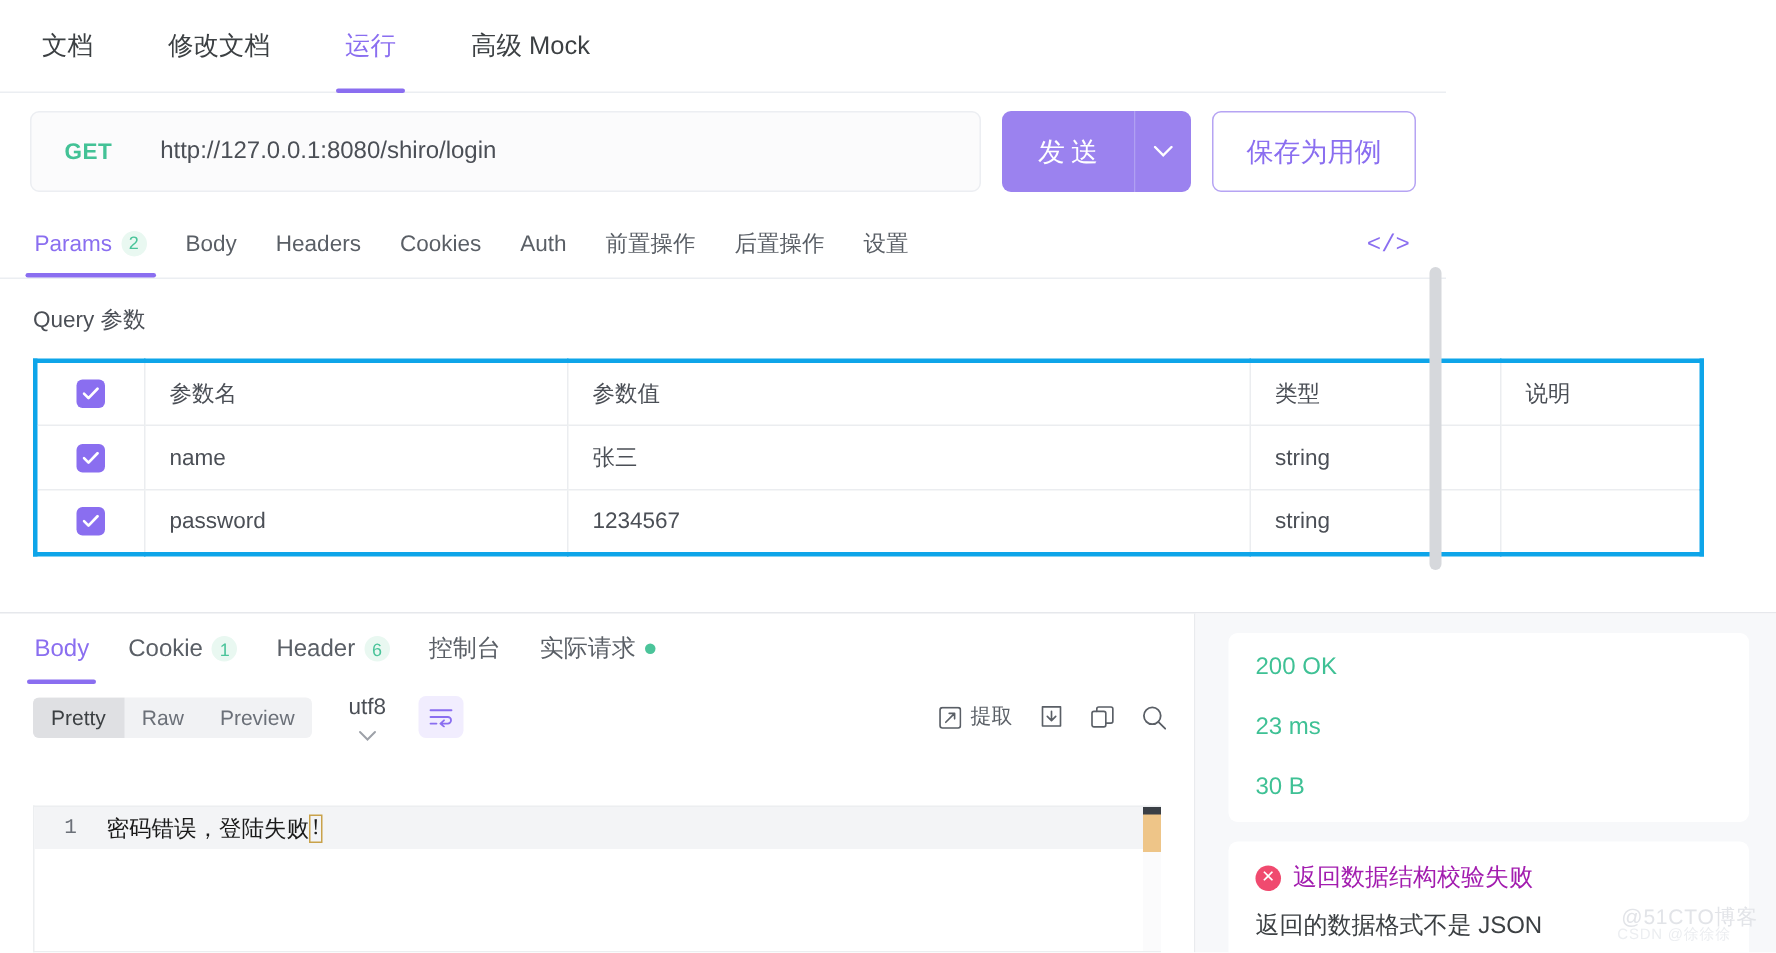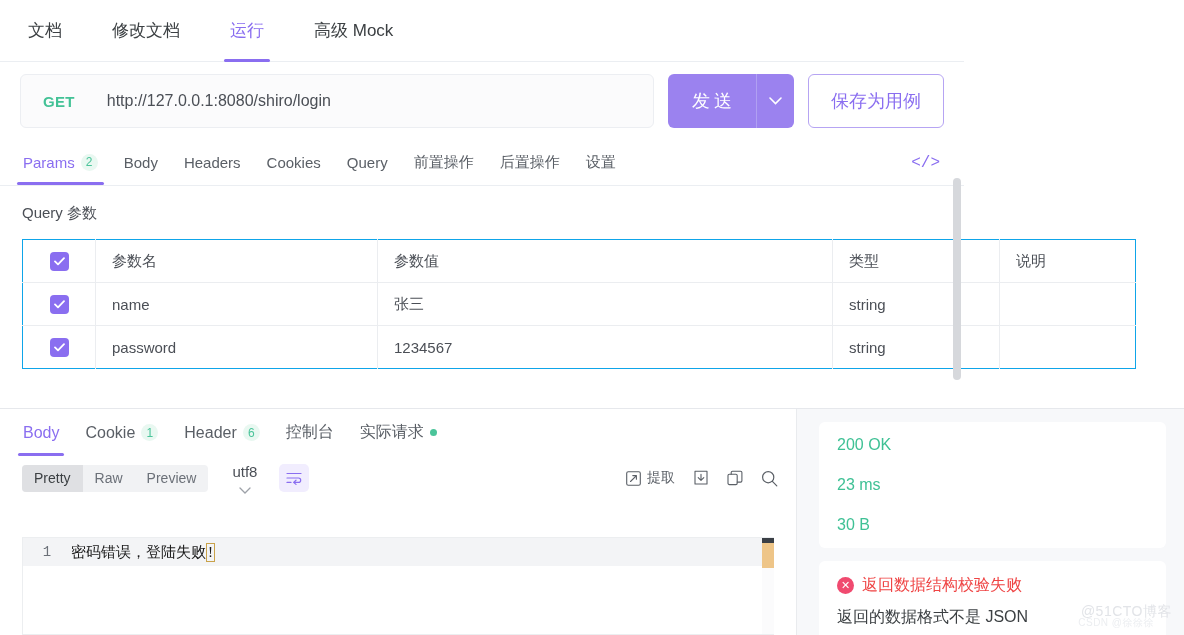--- a/index.html
+++ b/index.html
@@ -97,21 +97,21 @@
     font-size: 12px; line-height: 1;
   }
   .code-icon {
     margin-left: auto; color: #8a6ef0; font-size: 16px;
     cursor: pointer; padding: 4px 10px; font-family: "Liberation Mono", monospace;
   }
 
   
   .params-area { padding: 18px 22px 0 22px; position: relative; }
   .params-title { font-size: 15px; color: #4b4f56; margin-bottom: 16px; }
-  .tbl { width: 1114px; border: 1px solid #0ea5e9; border-radius: 4px; border-collapse: collapse; table-layout: fixed; }
+  .tbl { width: 1114px; border: 3px solid #0ea5e9; border-radius: 4px; border-collapse: collapse; table-layout: fixed; }
   .tbl td {
     border-right: 1px solid #ebedf0; border-bottom: 1px solid #ebedf0;
     height: 43px; padding: 0 16px; font-size: 15px; color: #4b4f56;
     vertical-align: middle; overflow: hidden; white-space: nowrap;
   }
   .tbl tr:last-child td { border-bottom: none; }
   .tbl td:last-child { border-right: none; }
   .col-chk { width: 73px; text-align: center; padding: 0; }
   .col-name { width: 282px; }
   .col-value { width: 455px; }
@@ -235,21 +235,21 @@
     margin: 13px 18px 0 22px; background: #fff; border-radius: 6px;
     padding: 14px 18px;
   }
   .stat { display: flex; gap: 22px; color: #3fc195; font-size: 16px; flex-direction: column; }
   .err-head { display: flex; align-items: center; gap: 8px; }
   .err-x {
     width: 17px; height: 17px; border-radius: 50%; background: #f04a6f;
     color: #fff; font-size: 11px; line-height: 17px; text-align: center;
     flex: none; font-weight: bold;
   }
-  .err-title { font-size: 16px; color: #ef4444; }
+  .err-title { font-size: 16px; color: #a21caf; }
   .err-sub { font-size: 16px; color: #3c4043; margin-top: 11px; }
 
   .wm1 {
     position: absolute; right: 12px; bottom: 14px;
     font-size: 14px; color: #e2e4e8; letter-spacing: .5px; pointer-events: none;
   }
   .wm2 {
     position: absolute; right: 30px; bottom: 5px;
     font-size: 10px; color: #eceef1; letter-spacing: .5px; pointer-events: none;
   }
@@ -290,21 +290,21 @@
     <div class="req-tab">
         <span>Body</span>
       </div>
     <div class="req-tab">
         <span>Headers</span>
       </div>
     <div class="req-tab">
         <span>Cookies</span>
       </div>
     <div class="req-tab">
-        <span>Query</span>
+        <span>Auth</span>
       </div>
     <div class="req-tab">
         <span>前置操作</span>
       </div>
     <div class="req-tab">
         <span>后置操作</span>
       </div>
     <div class="req-tab">
         <span>设置</span>
       </div>

